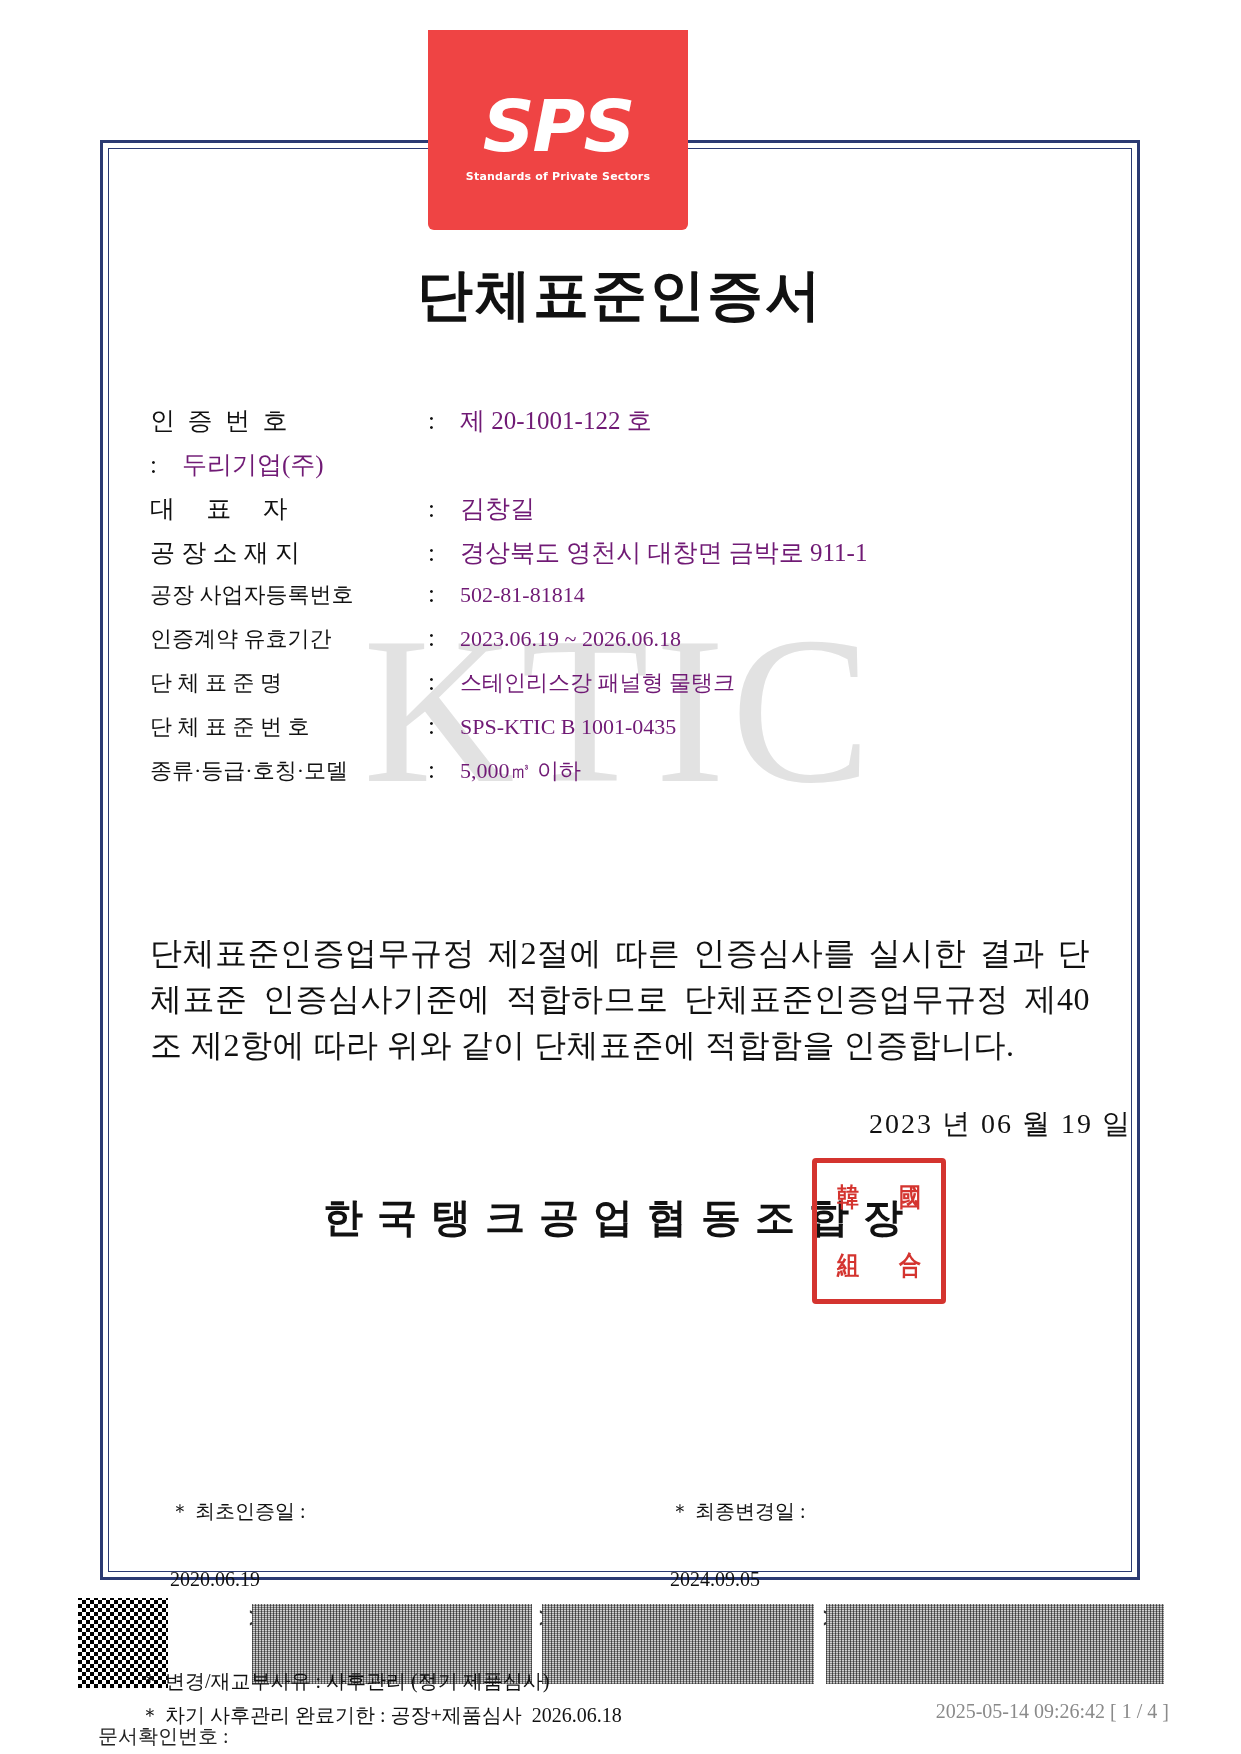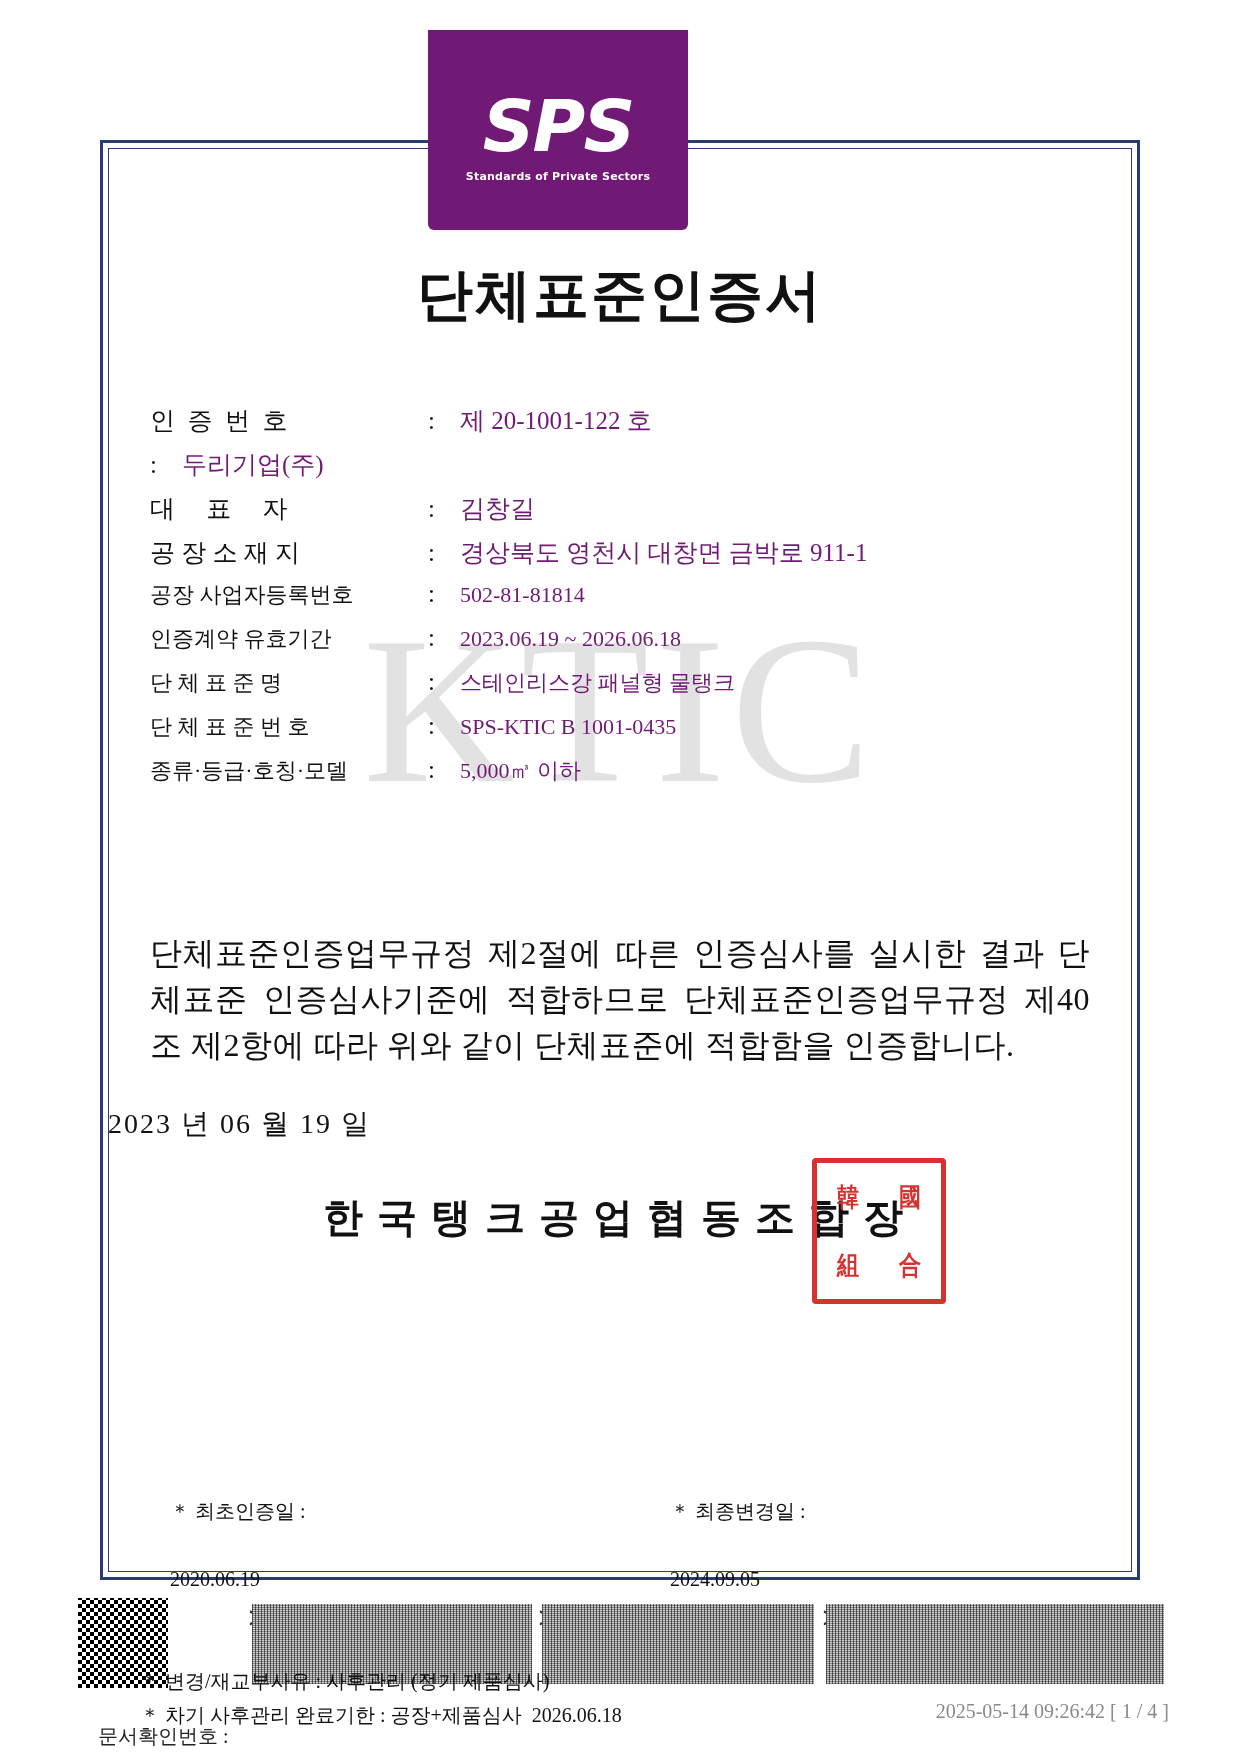--- a/index.html
+++ b/index.html
@@ -42,21 +42,21 @@
     box-sizing: border-box;
   }
 
   
   .logo-banner {
     position: absolute;
     left: 428px;
     top: 30px;
     width: 260px;
     height: 200px;
-    background: #701a75;
+    background: #ef4444;
     border-radius: 0 0 6px 6px;
     z-index: 5;
     overflow: hidden;
   }
   .logo-sps {
     position: absolute;
     left: 0;
     top: 60px;
     width: 260px;
     text-align: center;
@@ -161,21 +161,21 @@
     letter-spacing: 0.5px;
     z-index: 3;
   }
 
   
   .date-line {
     position: absolute;
     left: 108px;
     top: 1105px;
     width: 1024px;
-    text-align: left;
+    text-align: right;
     font-size: 28px;
     color: #111111;
     letter-spacing: 2px;
     z-index: 3;
   }
 
   
   .issuer {
     position: absolute;
     left: 108px;

